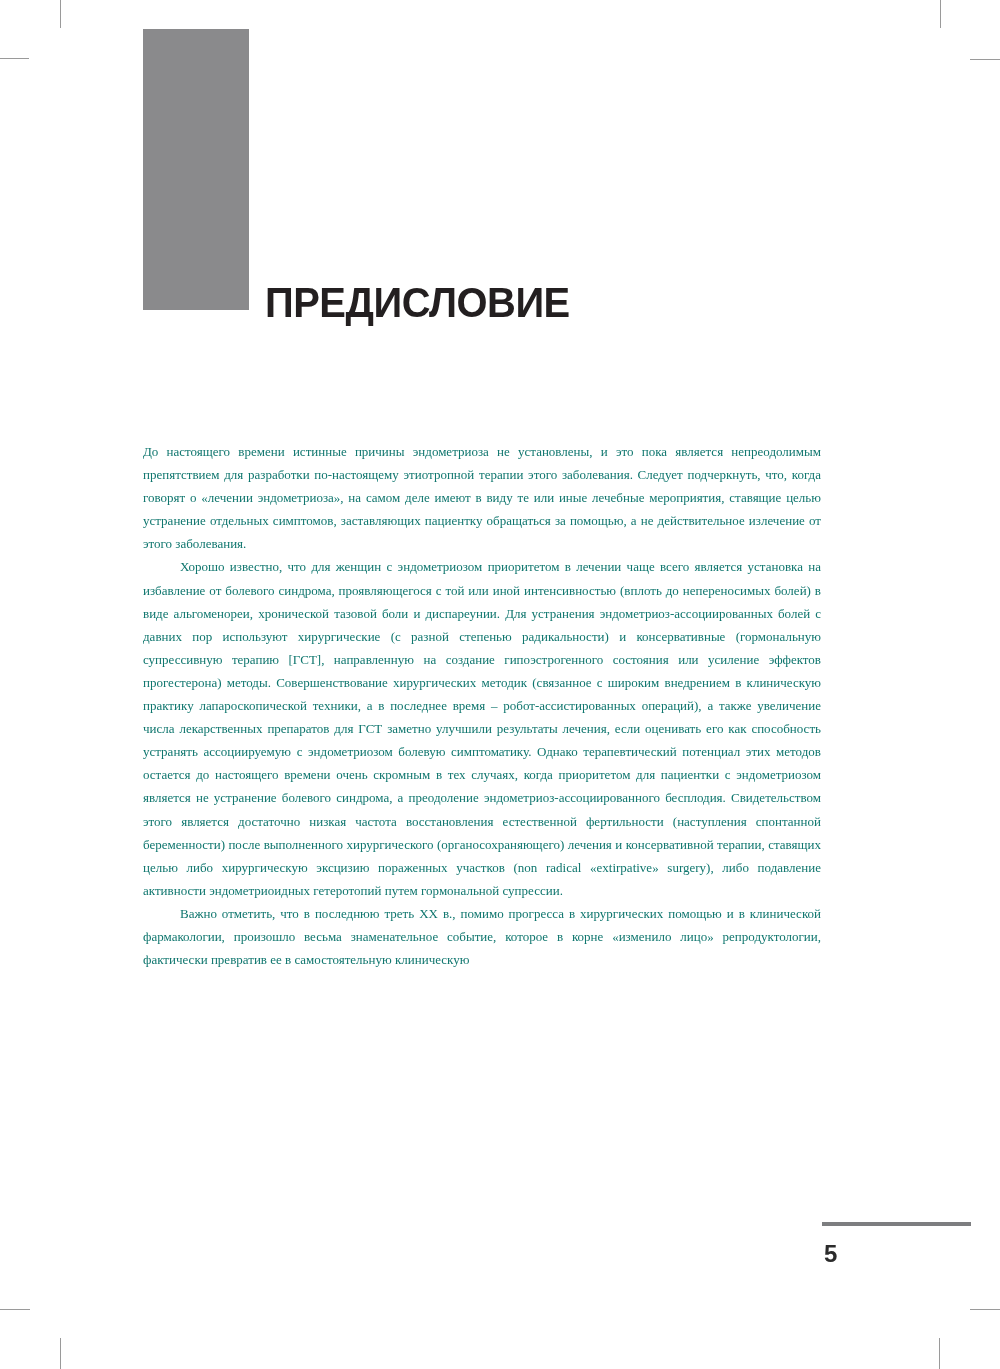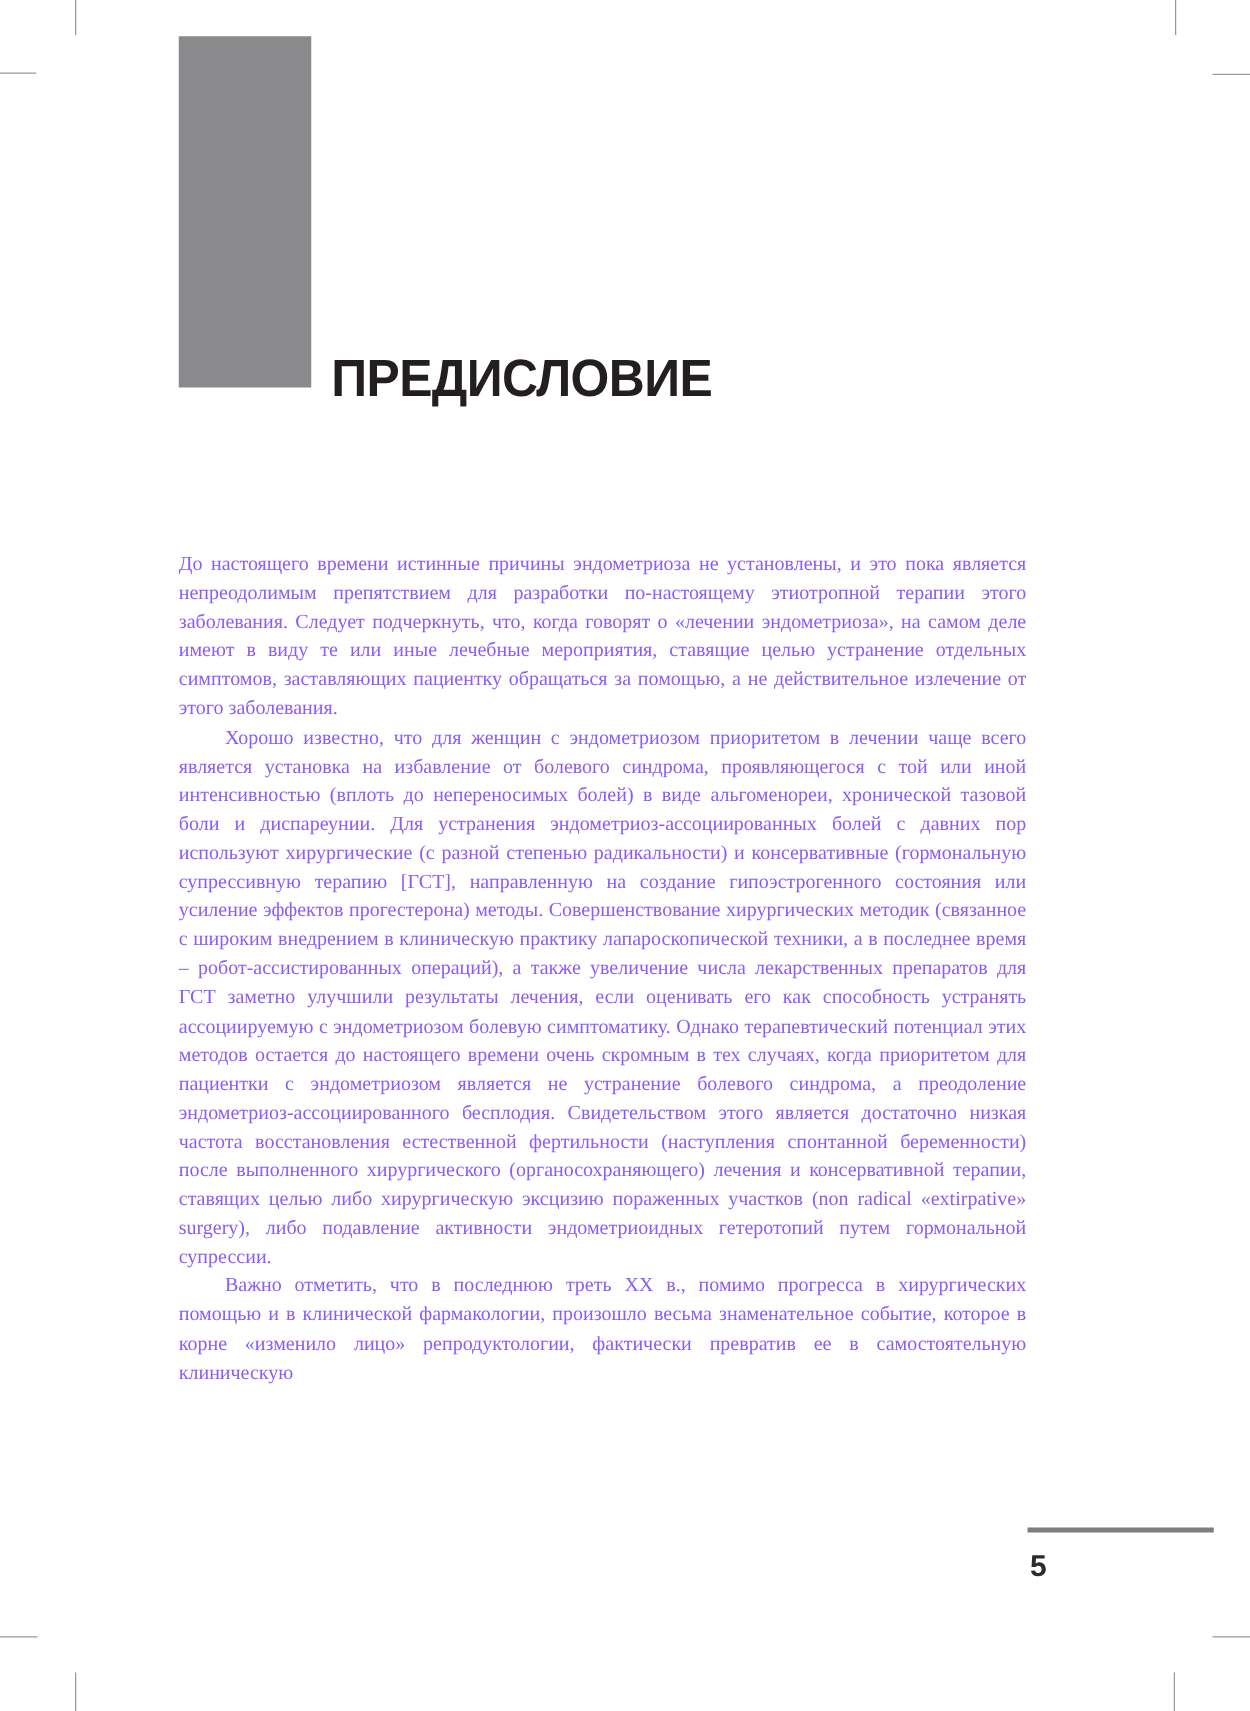--- a/index.html
+++ b/index.html
@@ -55,22 +55,22 @@
     transform-origin: left top;
     white-space: nowrap;
   }
 
   
   .body-text {
     position: absolute;
     left: 143px;
     top: 440px;
     width: 678px;
-    color: #8b5cf6;
-    font-size: 16px;
+    color: #0f766e;
+    font-size: 13px;
     line-height: 23.1px;
     text-align: justify;
   }
   .body-text p {
     margin: 0;
     text-indent: 37px;
   }
   .body-text p.no-indent {
     text-indent: 0;
   }

